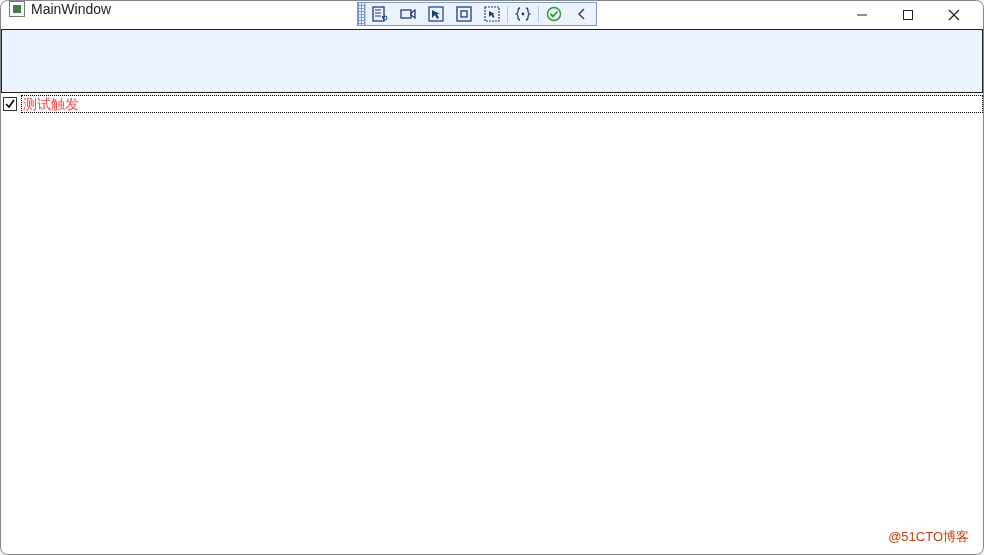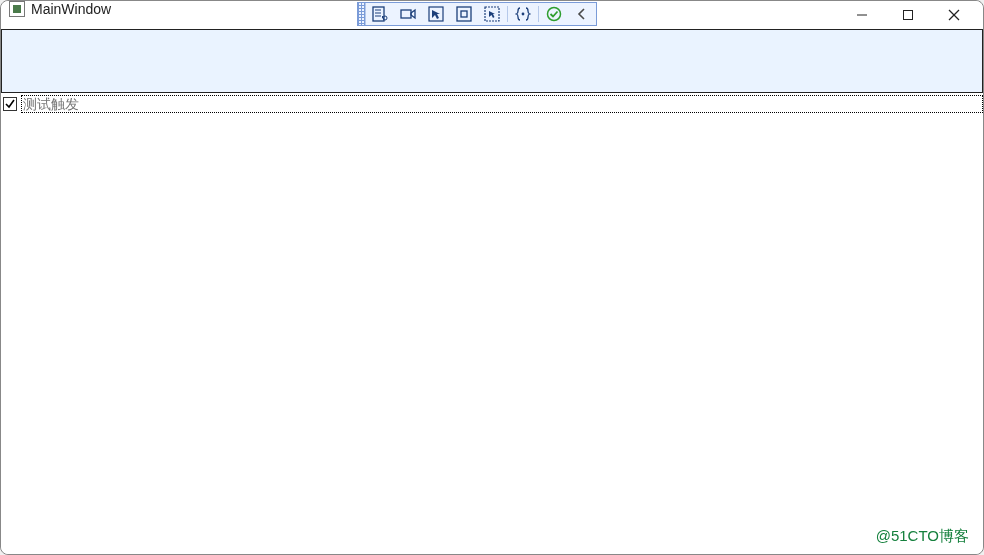--- a/index.html
+++ b/index.html
@@ -138,33 +138,33 @@
       display: inline-flex;
       align-items: center;
       justify-content: center;
       margin-right: 4px;
       cursor: pointer;
       flex: 0 0 14px;
     }
     .checkbox-box svg { width: 10px; height: 10px; }
     .checkbox-label {
       font-size: 14px;
-      color: #737373;
+      color: #ef4444;
       padding: 0 1px;
       border: 1px dotted #000;
       flex: 1;
       cursor: pointer;
       line-height: 16px;
     }
     .watermark {
       position: absolute;
       right: 14px;
       bottom: 8px;
-      color: #15803d;
-      font-size: 15px;
+      color: #c2410c;
+      font-size: 13px;
       pointer-events: none;
     }
   </style>
 </head>
 <body>
 
 <div class="window">
 
   <div class="titlebar">
     <span class="app-icon"></span>

